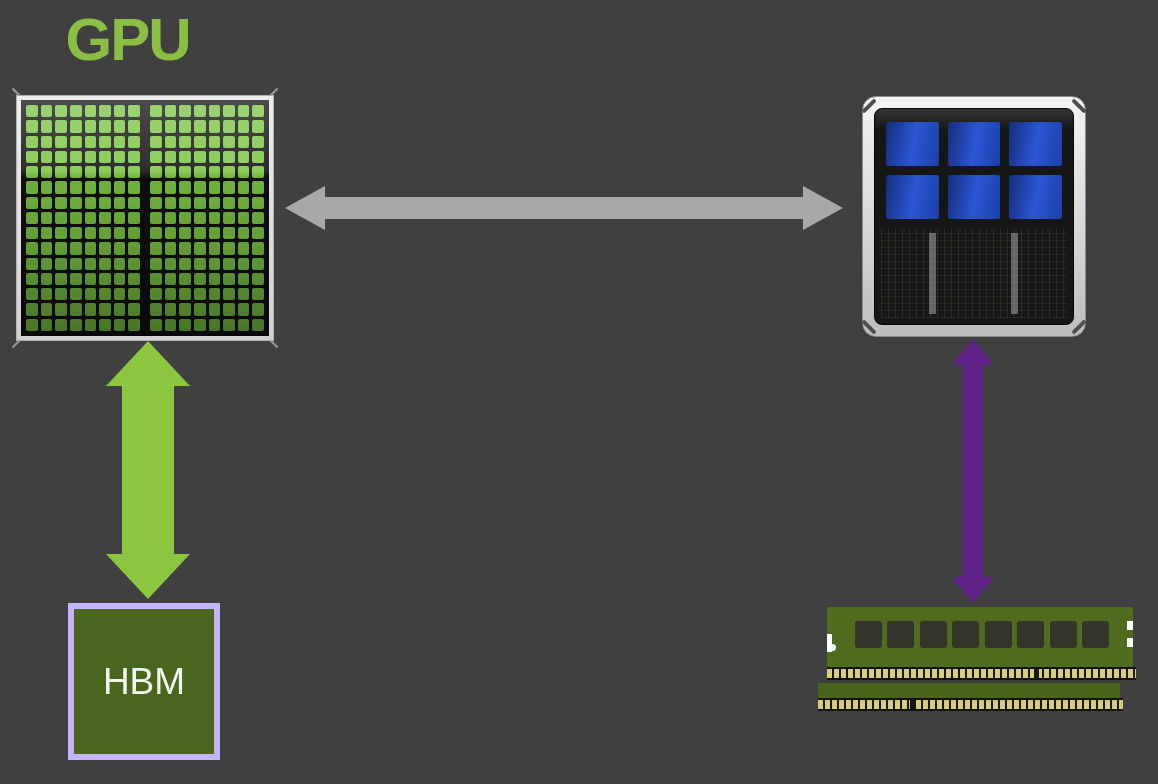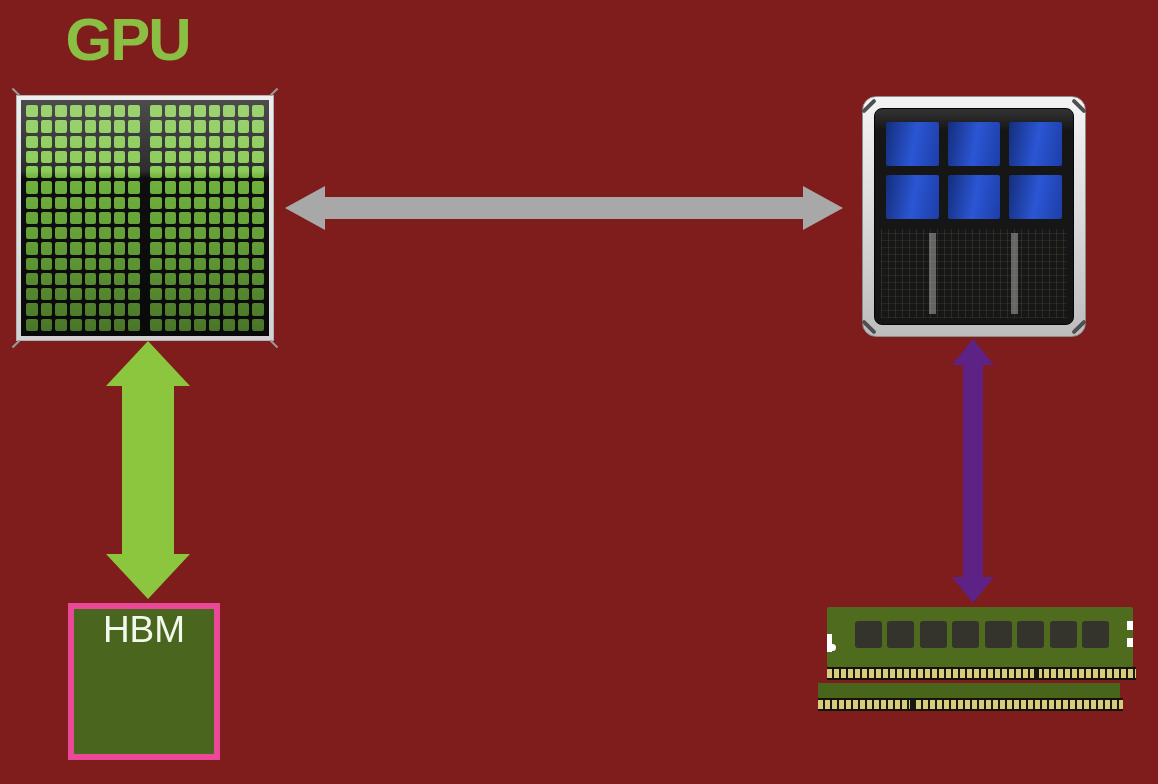--- a/index.html
+++ b/index.html
@@ -3,21 +3,21 @@
 <meta charset="utf-8">
 <style>
   html,body{margin:0;padding:0;}
   body{
     font-family:"Liberation Sans", sans-serif;
     background:#ffffff;
   }
   .canvas{
     position:relative;
     width:1158px;height:784px;
-    background:#7f1d1d;
+    background:#404040;
     overflow:hidden;
   }
 
   
   .node-label{
     position:absolute;
     width:185px;
     text-align:center;
     font-size:60px;
     font-weight:bold;
@@ -132,22 +132,22 @@
   .arrow-gray{left:285px;top:184px;}
   .arrow-green{left:105px;top:341px;}
   .arrow-purple{left:951px;top:339px;}
 
   
   .hbm-box{
     position:absolute;left:68px;top:603px;
     width:152px;height:157px;
     box-sizing:border-box;
     background:var(--hbm-fill,#4a661e);
-    border:6px solid #ec4899;
-    display:flex;align-items:flex-start;justify-content:center;
+    border:6px solid #c4b5fd;
+    display:flex;align-items:center;justify-content:center;
   }
   .hbm-text{
     color:var(--hbm-text,#f3f8ec);
     font-size:37px;
     font-weight:400;
     letter-spacing:0px;
   }
 
   
   .ram{position:absolute;left:818px;top:607px;width:324px;height:112px;}

